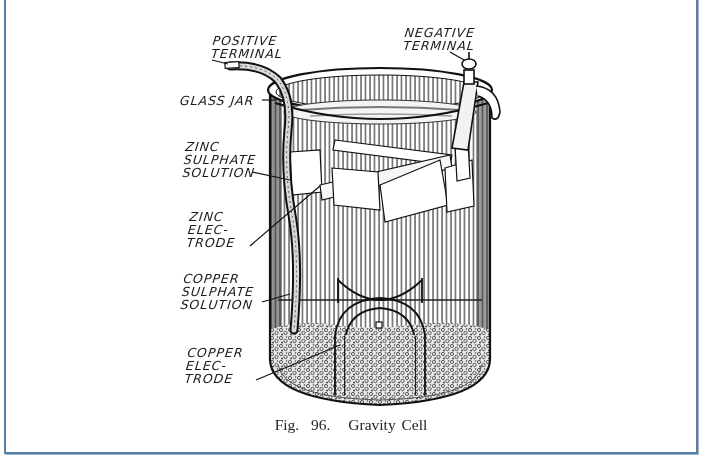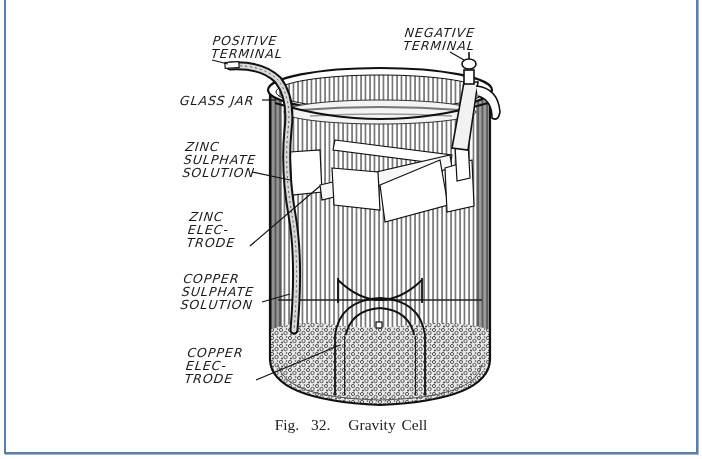--- a/index.html
+++ b/index.html
@@ -125,15 +125,15 @@
 TRODE</div>
 <div class="label" style="left:182px; top:272px;">COPPER
 SULPHATE
 SOLUTION</div>
 <div class="label" style="left:186px; top:346px;">COPPER
 ELEC-
 TRODE</div>
 
 <div class="caption">
   <span>Fig.</span>
-  <span class="num">32.</span>
+  <span class="num">96.</span>
   <span>Gravity Cell</span>
 </div>
 
 </body></html>

